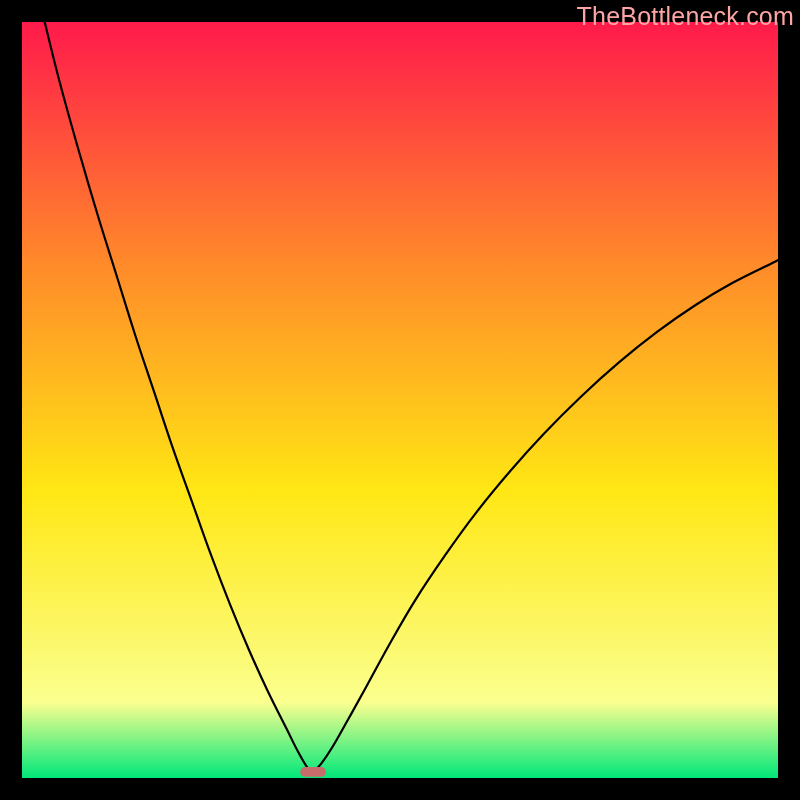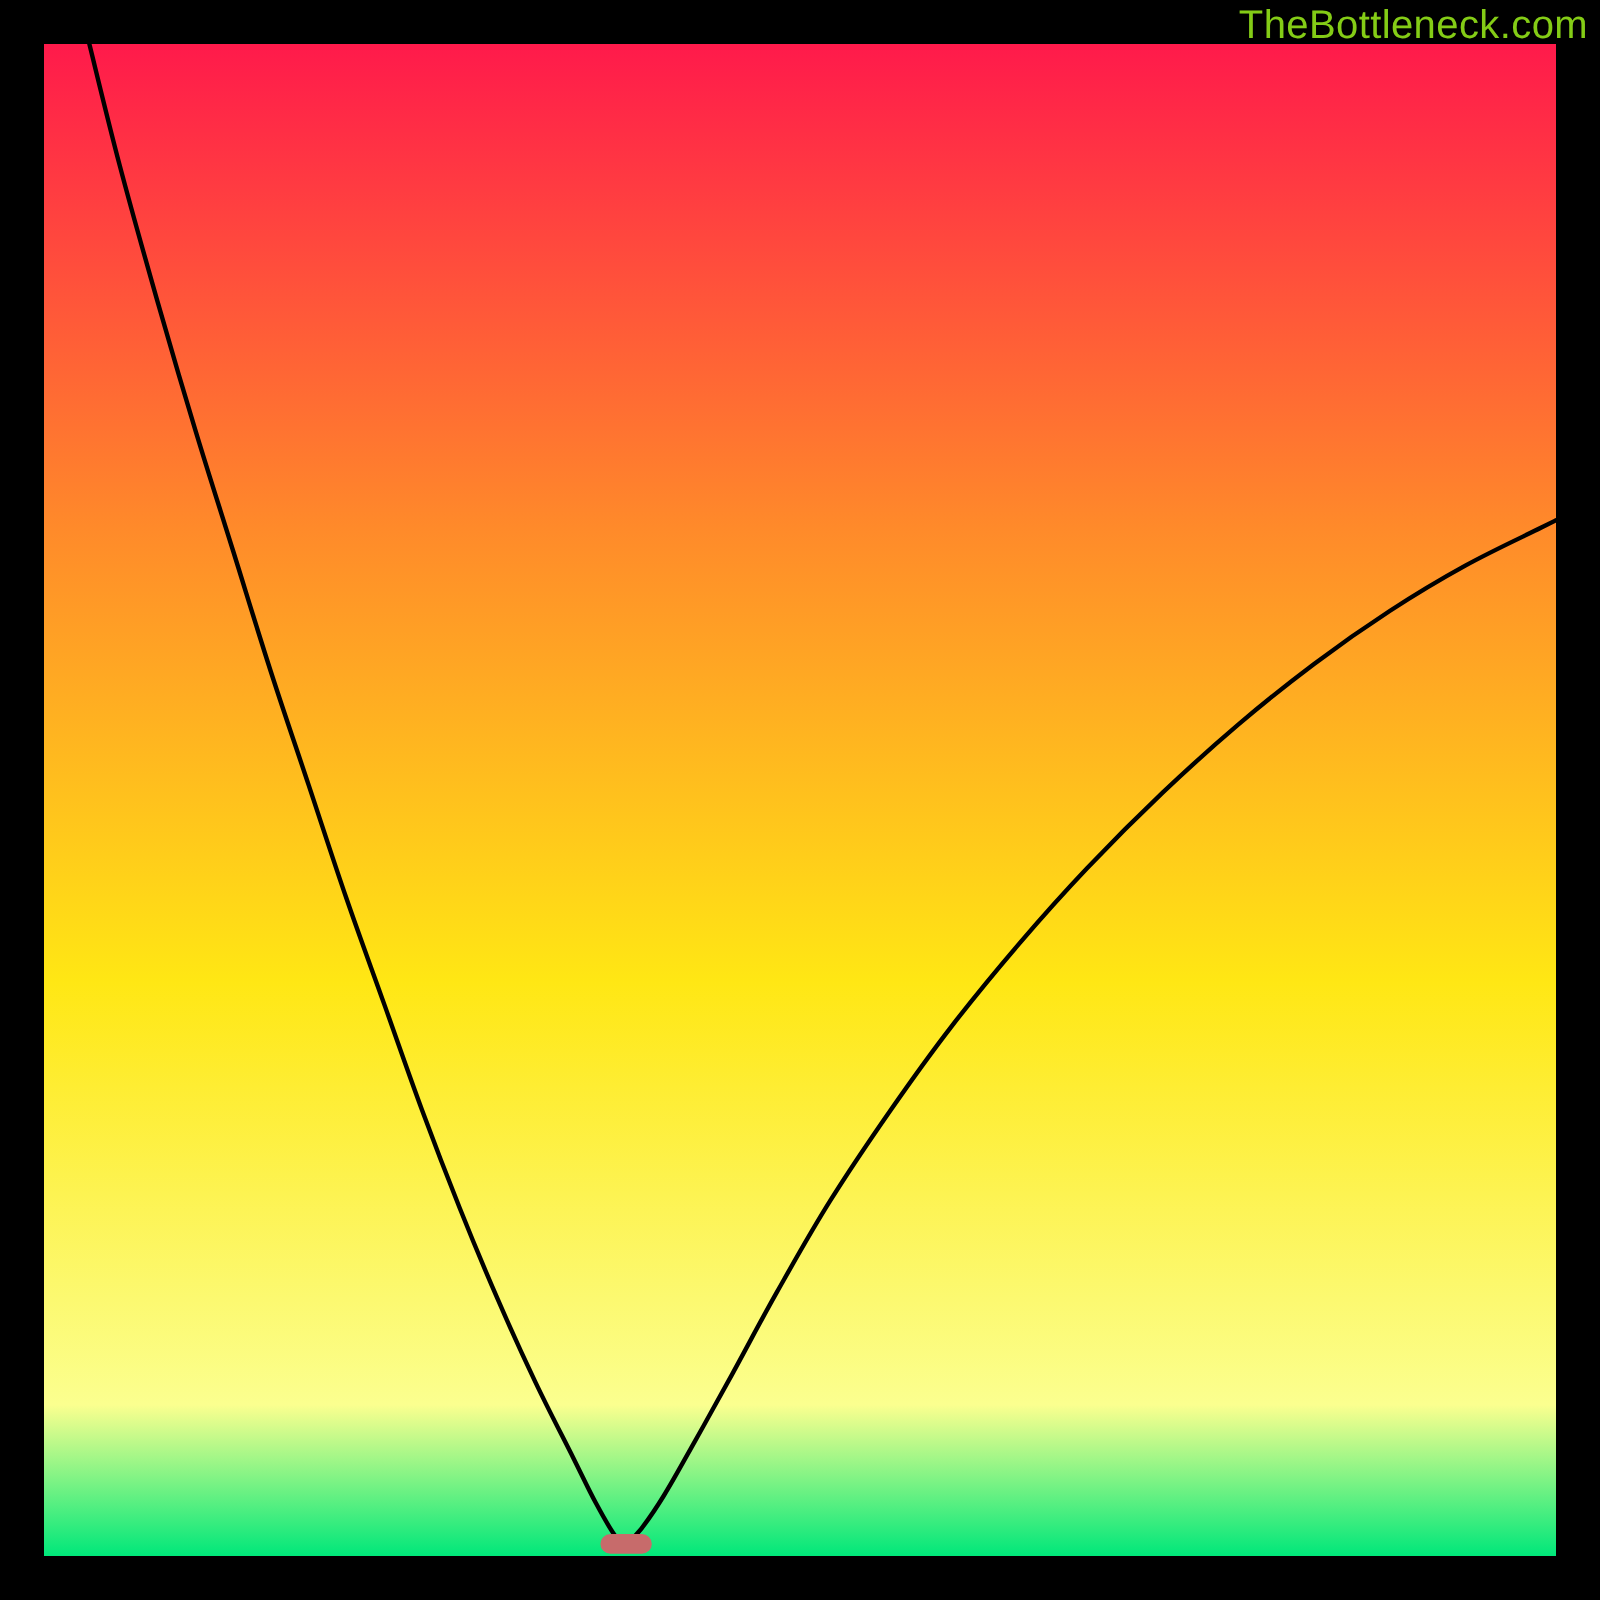--- a/index.html
+++ b/index.html
@@ -23,22 +23,22 @@
     position: absolute;
     left: 0;
     top: 0;
     width: 756px;
     height: 756px;
   }
   .watermark {
     position: absolute;
     top: 2px;
     right: 6px;
-    color: #84cc16;
-    font-size: 20px;
+    color: #fca5a5;
+    font-size: 25px;
     font-weight: 500;
     letter-spacing: 0.2px;
     user-select: none;
   }
 </style>
 </head>
 <body>
 
 <div class="frame">
   <svg class="plot" viewBox="0 0 756 756" preserveAspectRatio="none">

